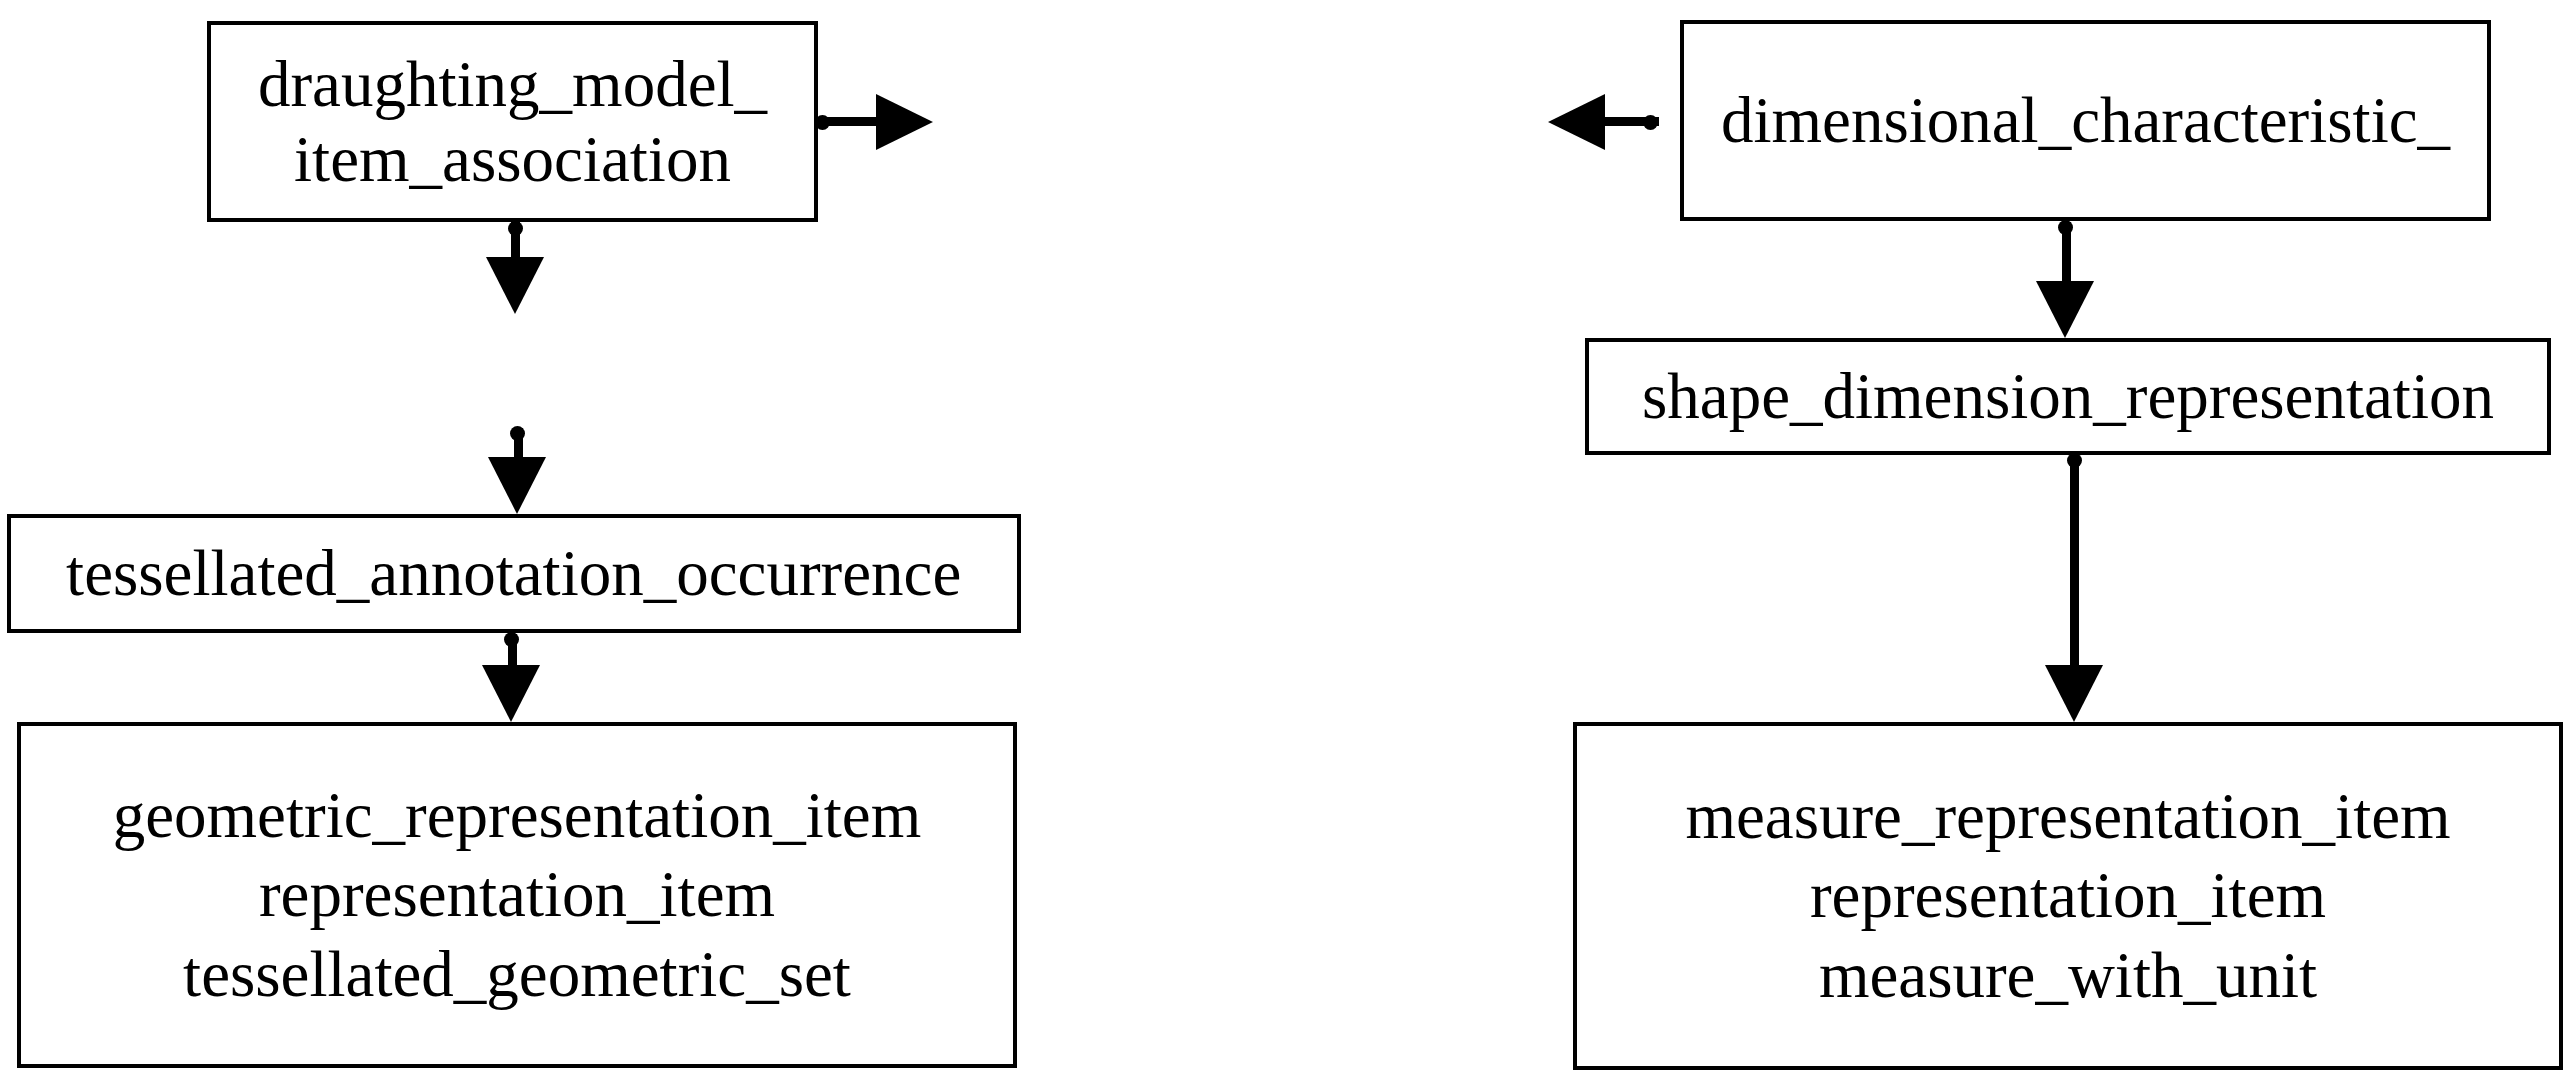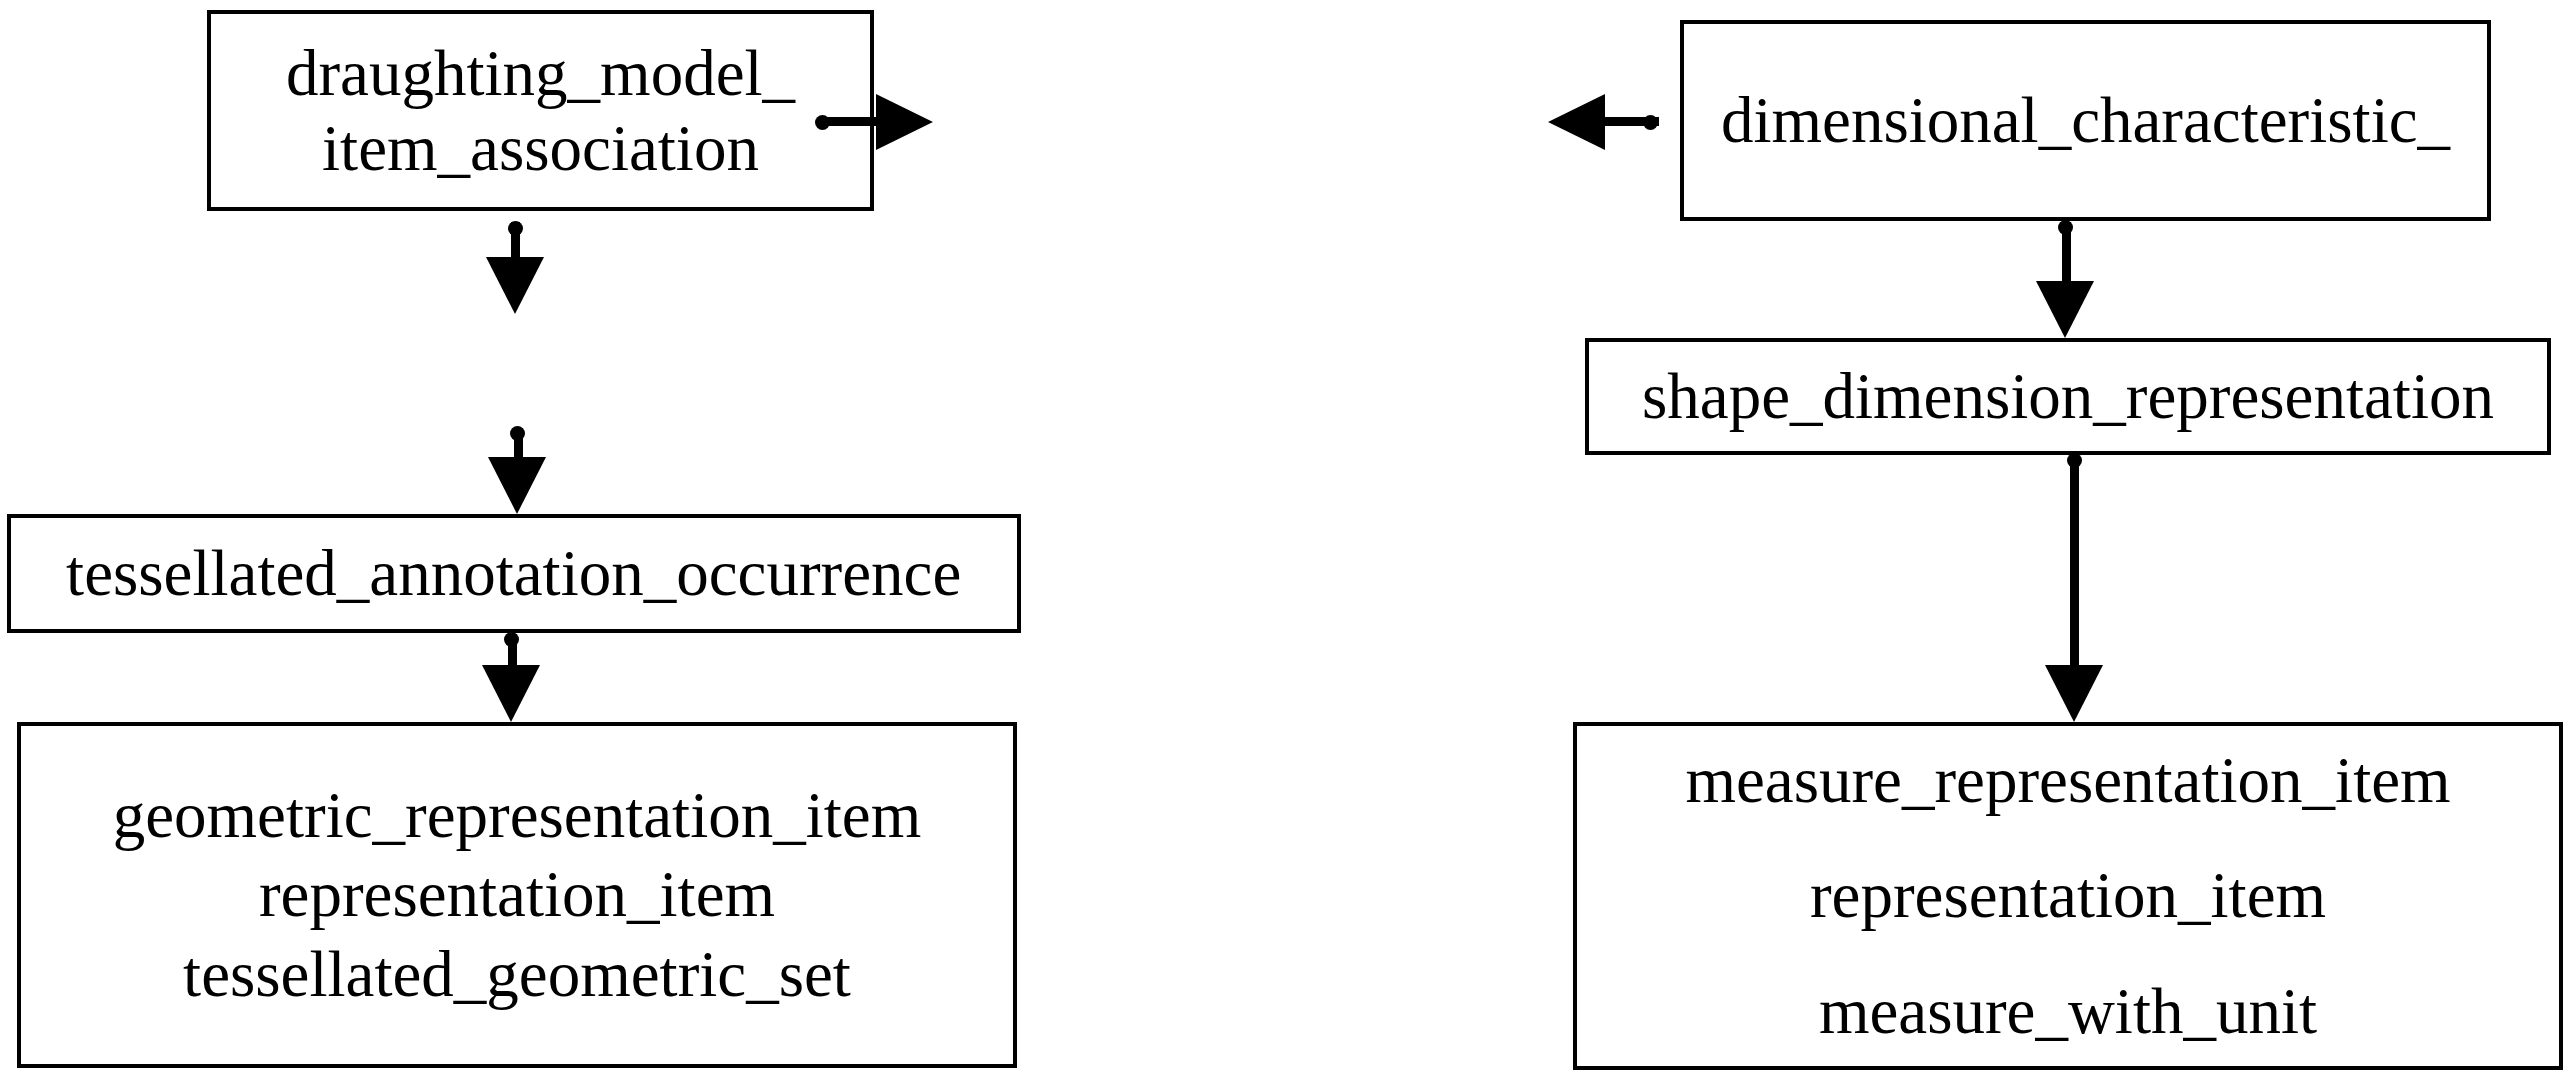--- a/index.html
+++ b/index.html
@@ -59,28 +59,28 @@
     border-bottom: 28.5px solid transparent;
     border-left: 57px solid #000000;
   }
   .head-left {
     border-top: 28.5px solid transparent;
     border-bottom: 28.5px solid transparent;
     border-right: 57px solid #000000;
   }
 
   
-  #b1 { left: 207px;  top: 10px;  width: 667px;  height: 201px; }
+  #b1 { left: 207px;  top: 21px;  width: 611px;  height: 201px; }
   #b2 { left: 933px; top: 64px;  width: 615px;  height: 117px; }
   #b3 { left: 1660px; top: 20px;  width: 811px;  height: 201px; margin-left: 20px; }
   #b4 { left: 208px;  top: 314px; width: 623px;  height: 114px; }
   #b5 { left: 1585px; top: 338px; width: 966px; height: 117px; }
   #b6 { left: 6.7px;    top: 514px; width: 1014px; height: 119px; }
   #b7 { left: 17px;   top: 722px; width: 1000px; height: 346px; }
-  #b8 { left: 1573px; top: 722px; width: 990px; height: 348px; gap: 36px; }
+  #b8 { left: 1573px; top: 722px; width: 990px; height: 348px; }
 
   
   .a1-shaft { left: 818px;  top: 117px; width: 60px;  height: 9.2px; }
   .a1-dot   { left: 815px;  top: 115px; }
   .a1-head  { left: 876px; top: 94px; }
   
   .a2-shaft { left: 1603px; top: 117px; width: 56px;  height: 9.2px; }
   .a2-dot   { left: 1643px; top: 115px; }
   .a2-head  { left: 1548px; top: 94px; }
   

